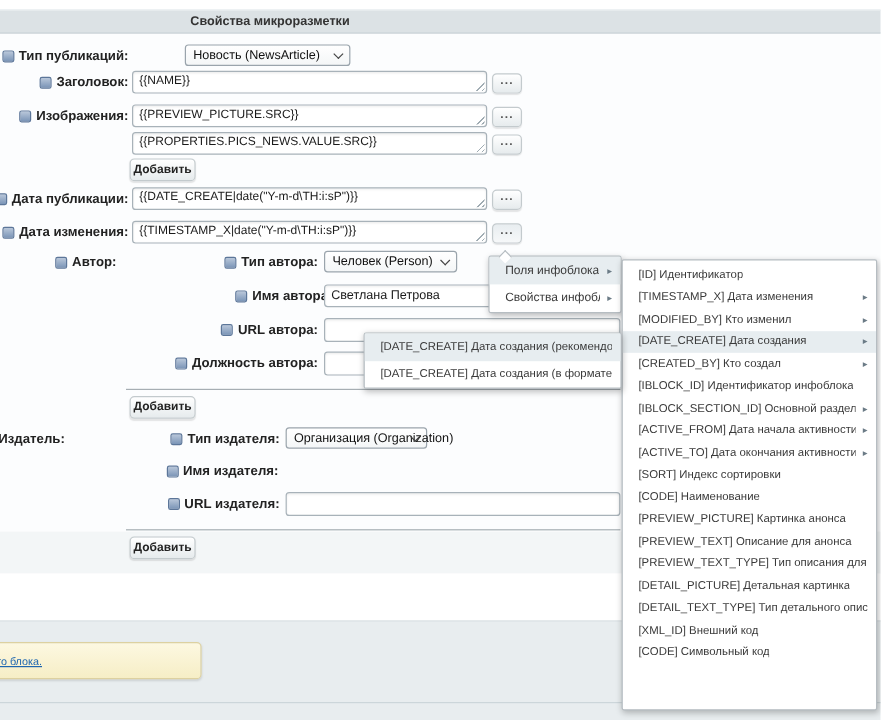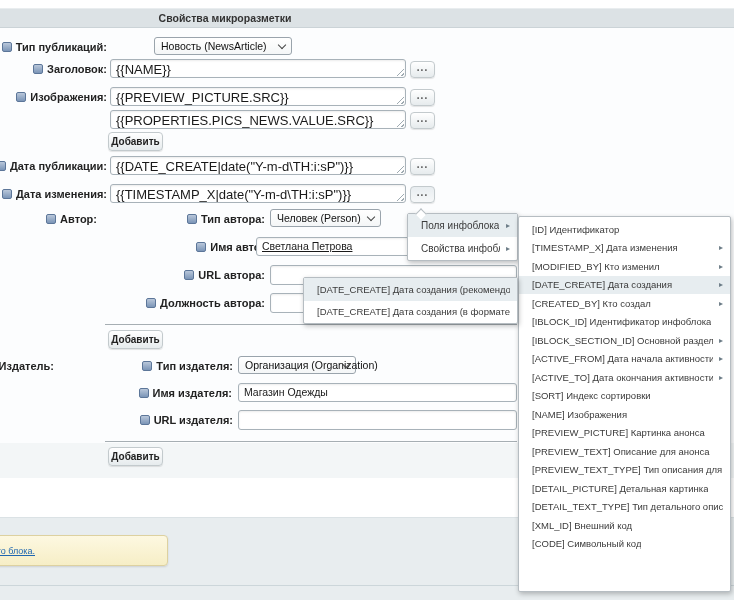--- a/index.html
+++ b/index.html
@@ -31,21 +31,21 @@
   }
   .hint-ic{
     width:10px; height:10px; border-radius:2px; flex:0 0 auto;
     background:linear-gradient(#b9c7da,#7b95b7);
     border:1px solid #5c7699; box-sizing:border-box;
   }
   
   .ta{
     position:absolute; background:#fff; border:1px solid #a8b2b9; border-radius:3px;
     box-shadow:inset 0 1px 2px rgba(0,0,0,0.08); box-sizing:border-box;
-    font-size:13px; color:#1a1a1a; padding:2px 10px 0 5px; overflow:hidden; white-space:nowrap;
+    font-size:10px; color:#1a1a1a; padding:2px 10px 0 5px; overflow:hidden; white-space:nowrap;
   }
   .grip{
     position:absolute; right:1px; bottom:1px; width:8px; height:8px;
     background:repeating-linear-gradient(135deg,#9fabb2 0 1px,transparent 1px 3px);
     clip-path:polygon(100% 0,100% 100%,0 100%);
   }
   .inp{
     position:absolute; background:#fff; border:1px solid #a8b2b9; border-radius:3px;
     box-shadow:inset 0 1px 2px rgba(0,0,0,0.08); box-sizing:border-box;
     font-size:10.5px; color:#1a1a1a; padding:2px 4px 0 5px; overflow:hidden; white-space:nowrap;
@@ -181,21 +181,21 @@
     <span>Тип автора:</span>
   </div>
   <div class="sel" style="left:270px; top:209px; width:111px; height:18px;">
     <span>Человек (Person)</span>
     <span class="chev"></span>
   </div>
   <div class="lbl" style="top:240px; right:457px;">
     <span class="hint-ic"></span>
     <span>Имя автора:</span>
   </div>
-  <div class="inp" style="left:256px; top:237px; width:216px; height:19px;text-decoration:underline;">
+  <div class="inp" style="left:270px; top:237px; width:216px; height:19px;">
     <span>Светлана Петрова</span>
   </div>
   <div class="lbl" style="top:268px; right:469px;">
     <span class="hint-ic"></span>
     <span>URL автора:</span>
   </div>
   <div class="inp" style="left:270px; top:265px; width:247px; height:20px;">
     <span></span>
   </div>
   <div class="lbl" style="top:296px; right:469px;">
@@ -217,23 +217,20 @@
     <span class="hint-ic"></span>
     <span>Тип издателя:</span>
   </div>
   <div class="sel" style="left:238px; top:356px; width:118px; height:18px;">
     <span>Организация (Organization)</span>
     <span class="chev"></span>
   </div>
   <div class="lbl" style="top:386px; right:502px;justify-content:flex-end;">
     <span class="hint-ic"></span>
     <span>Имя издателя:</span>
-  </div>
-  <div class="inp" style="left:238px; top:383px; width:279px; height:19px;">
-    <span>Магазин Одежды</span>
   </div>
   <div class="lbl" style="top:413px; right:501px;">
     <span class="hint-ic"></span>
     <span>URL издателя:</span>
   </div>
   <div class="inp" style="left:238px; top:410px; width:279px; height:20px;">
     <span></span>
   </div>
 
   <div class="sep" style="left:105px; top:441px; width:412px;"></div>
@@ -283,21 +280,21 @@
         <span class="mi-arrow">▸</span>
       </div>
       <div class="menu-item">
         <span class="mi-label">[ACTIVE_TO] Дата окончания активности</span>
         <span class="mi-arrow">▸</span>
       </div>
       <div class="menu-item">
         <span class="mi-label">[SORT] Индекс сортировки</span>
       </div>
       <div class="menu-item">
-        <span class="mi-label">[NAME] Изображения</span>
+        <span class="mi-label">[CODE] Наименование</span>
       </div>
       <div class="menu-item">
         <span class="mi-label">[PREVIEW_PICTURE] Картинка анонса</span>
       </div>
       <div class="menu-item">
         <span class="mi-label">[PREVIEW_TEXT] Описание для анонса</span>
       </div>
       <div class="menu-item">
         <span class="mi-label">[PREVIEW_TEXT_TYPE] Тип описания для анонса</span>
       </div>

